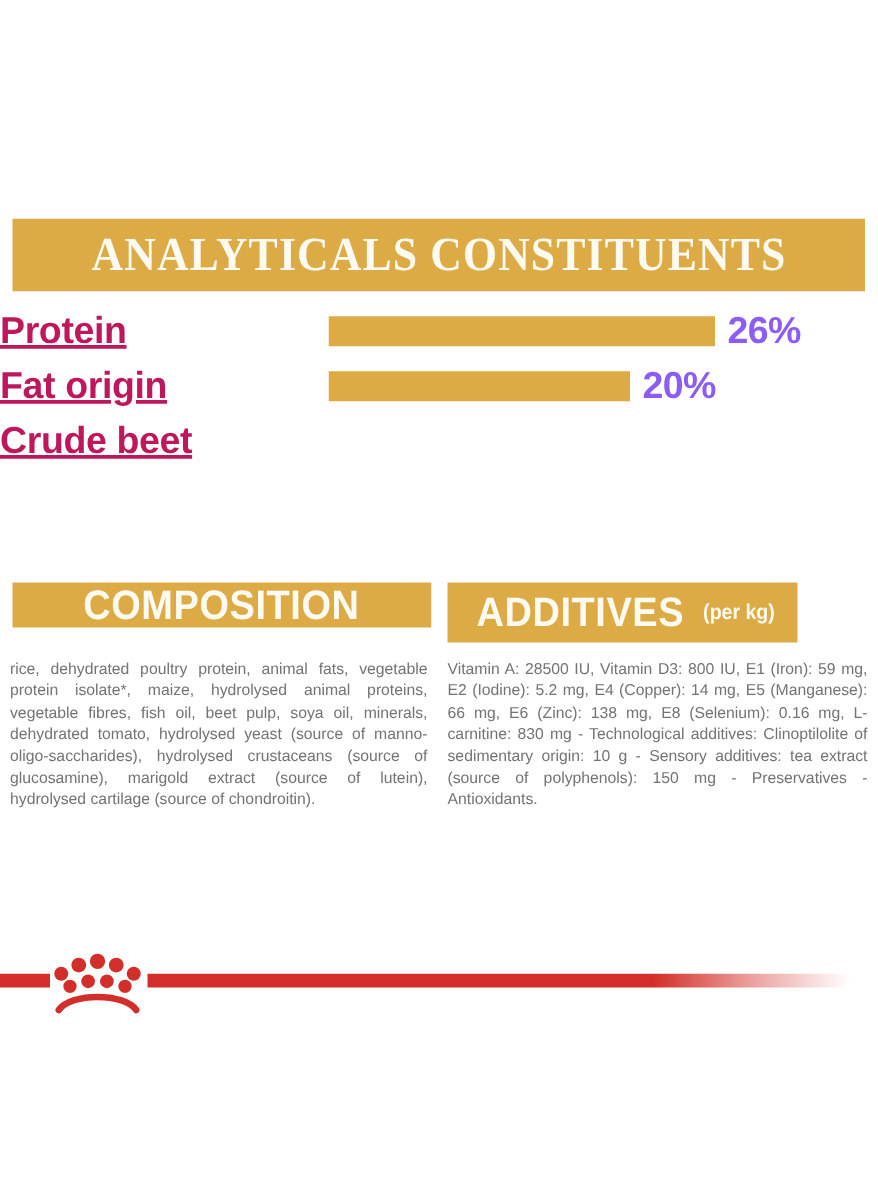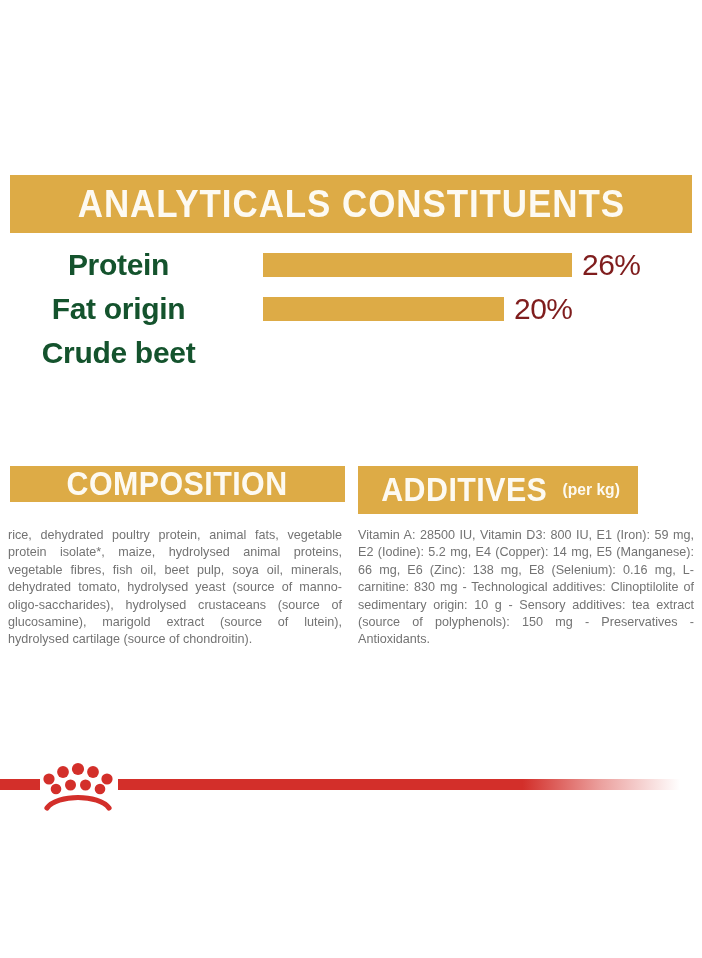--- a/index.html
+++ b/index.html
@@ -37,20 +37,21 @@
     text-transform: uppercase;
     transform: scaleX(0.92);
     white-space: nowrap;
   }
 
   #analyticals-banner {
     left: 10px;
     top: 175px;
     width: 682px;
     height: 58px;
+    font-family: Liberation Serif, serif;
   }
   #analyticals-banner .banner-title {
     font-size: 38px;
     letter-spacing: 1px;
   }
 
   #composition-banner {
     left: 10px;
     top: 466px;
     width: 335px;
@@ -86,41 +87,42 @@
     width: 702px;
   }
   .const-row {
     position: relative;
     height: 44px;
     display: flex;
     align-items: center;
   }
   .const-label {
     width: 237px;
-    text-align: center;
+    text-align: left;
     font-size: 30px;
     font-weight: bold;
-    color: #14532d;
+    color: #be185d;
     letter-spacing: -0.3px;
     white-space: nowrap;
+    text-decoration: underline;
   }
   .const-bar-wrap {
     margin-left: 26px;
     display: flex;
     align-items: center;
   }
   .const-bar {
     height: 24px;
     background: #ddab46;
   }
   .const-value {
     margin-left: 10px;
     font-size: 30px;
-    font-weight: normal;
-    color: #7f1d1d;
+    font-weight: bold;
+    color: #8b5cf6;
     letter-spacing: -0.5px;
     white-space: nowrap;
   }
 
   
   .body-col {
     position: absolute;
     top: 527px;
     font-size: 12.6px;
     line-height: 17.4px;

